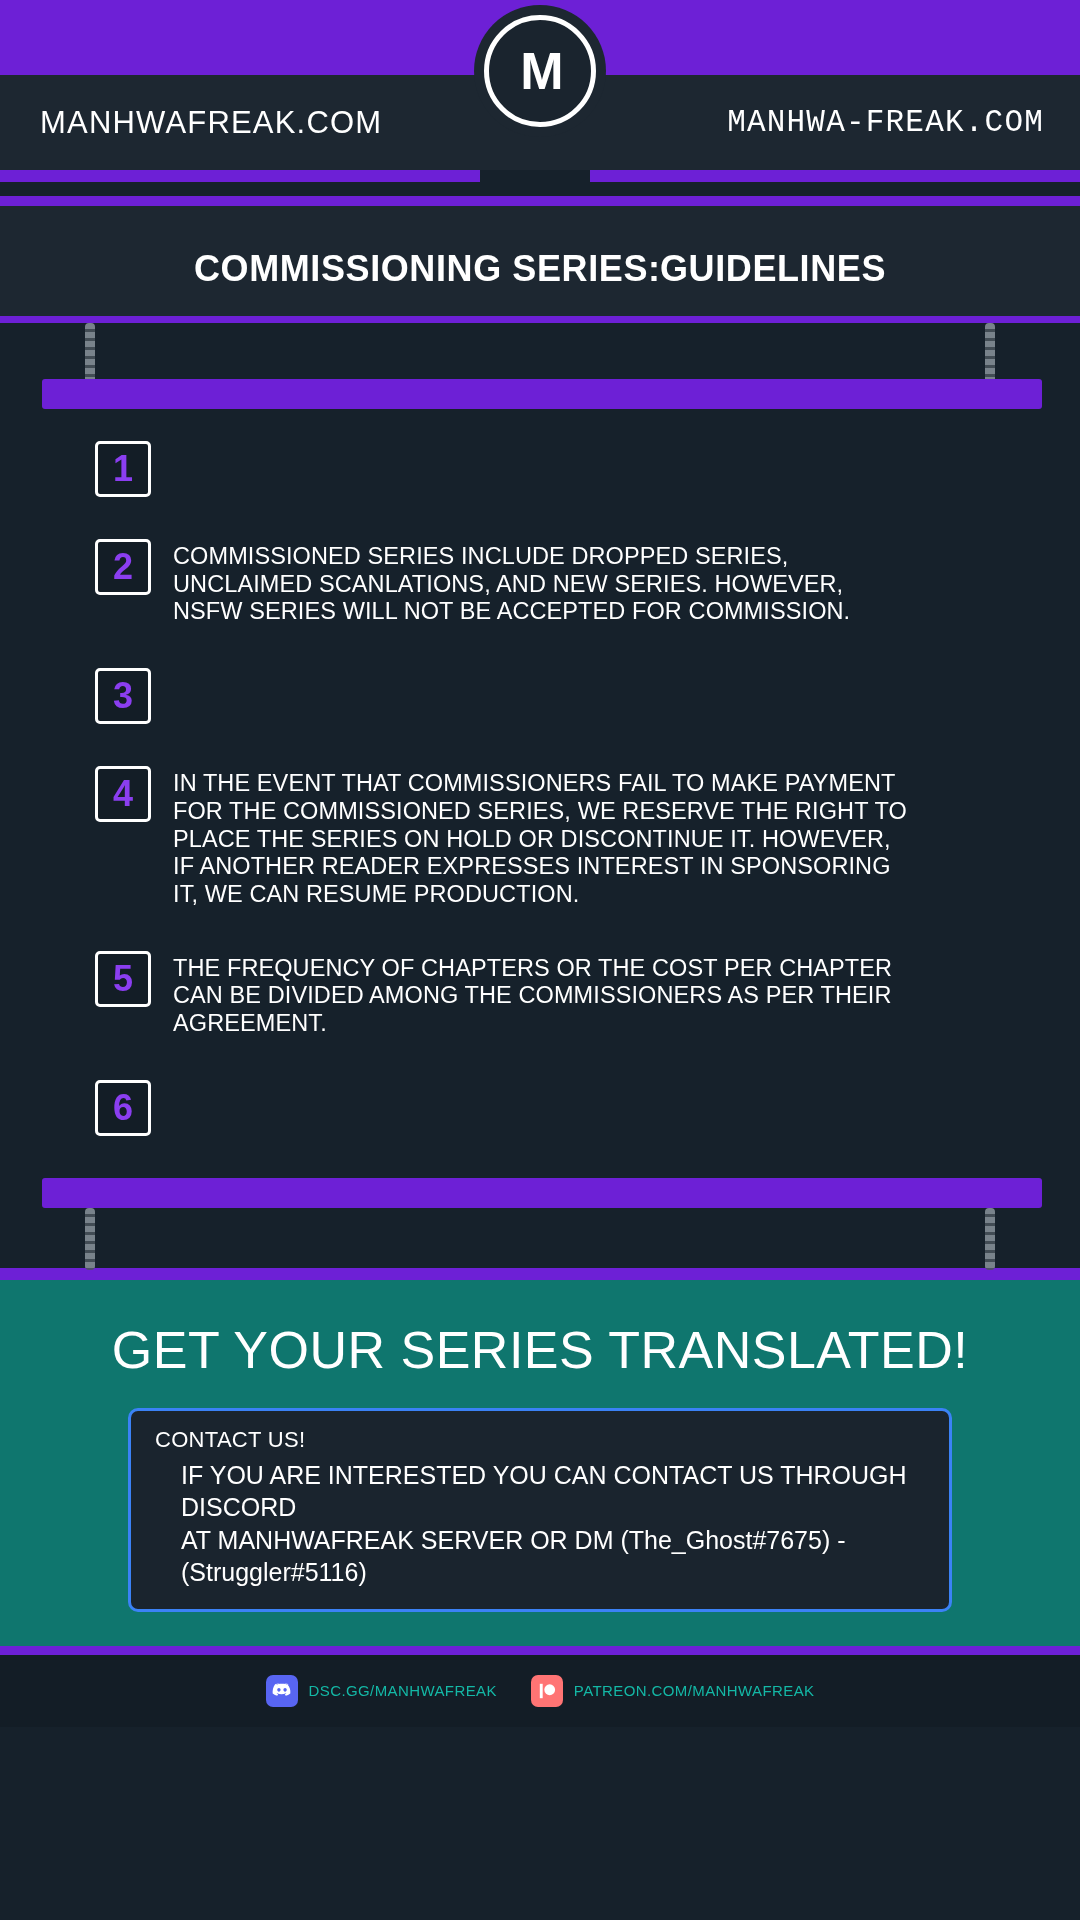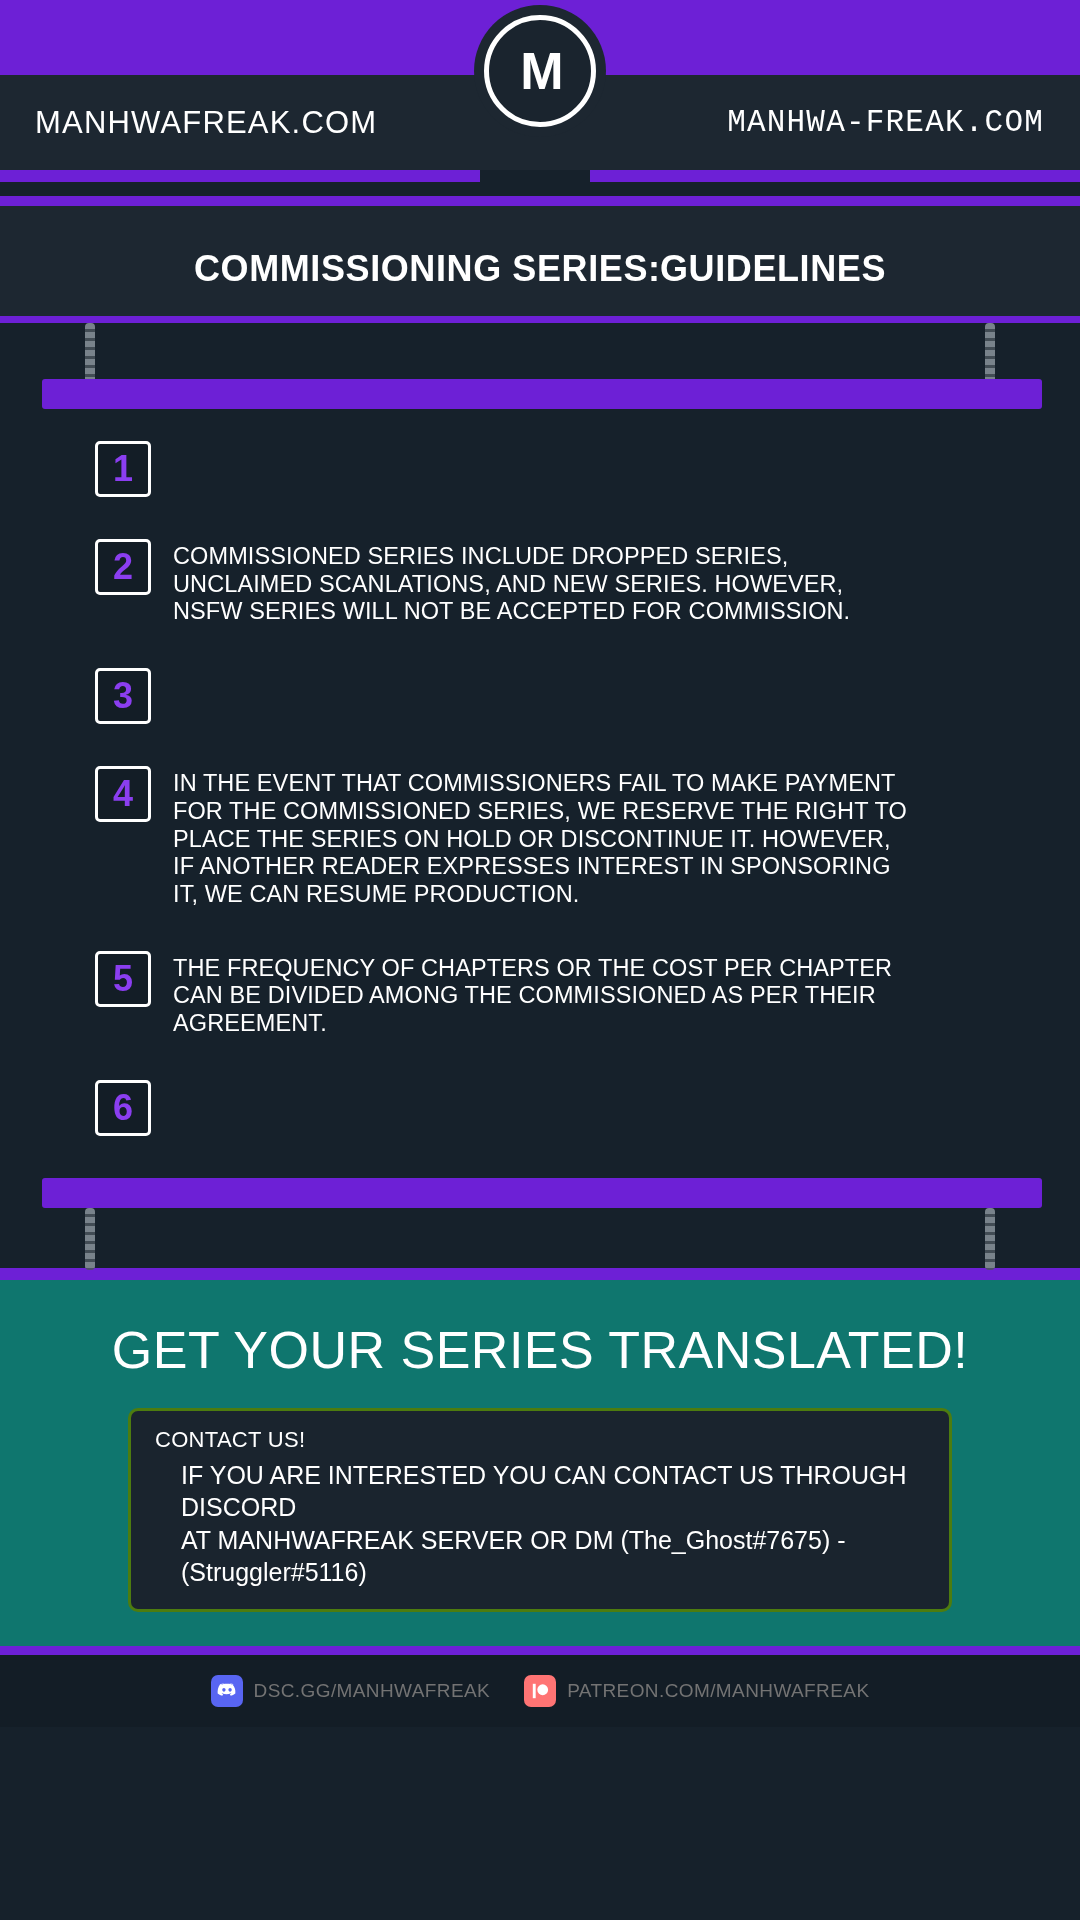--- a/index.html
+++ b/index.html
@@ -31,21 +31,21 @@
     align-items: center;
     justify-content: space-between;
     padding: 0 35px;
   }
   .site-name {
     color: #ffffff;
     font-size: 31px;
     letter-spacing: 1.2px;
     font-weight: 400;
   }
-  .site-name.left { }
+  .site-name.left { margin-left: 5px; }
   .site-name.right { margin-right: 1px; font-family: Liberation Mono, monospace; }
 
   .header-underbar {
     display: flex;
     height: 12px;
   }
   .header-underbar .seg {
     background: #6d20d6;
     height: 12px;
   }
@@ -202,21 +202,21 @@
   }
   .cta h2 {
     color: #ffffff;
     font-size: 52px;
     font-weight: 400;
     letter-spacing: 0.5px;
     margin-bottom: 28px;
   }
   .contact-box {
     margin: 0 128px;
-    border: 3px solid #4d7c0f;
+    border: 3px solid #3b82f6;
     border-radius: 10px;
     background: #1a242e;
     padding: 16px 24px 20px;
     text-align: left;
   }
   .contact-box .ct-title {
     color: #ffffff;
     font-size: 22px;
     letter-spacing: 0.3px;
     margin-bottom: 6px;
@@ -253,22 +253,22 @@
     border-radius: 7px;
     display: flex;
     align-items: center;
     justify-content: center;
     flex: 0 0 auto;
   }
   .badge.discord { background: #5865F2; }
   .badge.kofi    { background: #ffffff; }
   .badge.patreon { background: #ff7474; }
   .social-item .label {
-    color: #737373;
-    font-size: 19px;
+    color: #14b8a6;
+    font-size: 15px;
     letter-spacing: 0.4px;
   }
 </style>
 </head>
 <body>
 
 <div class="page">
 
   <div>
     <div class="header-band"></div>
@@ -317,21 +317,21 @@
       <div class="num">3</div>
     </div>
 
     <div class="rule">
       <div class="num">4</div>
       <div class="text">IN THE EVENT THAT COMMISSIONERS FAIL TO MAKE PAYMENT FOR THE COMMISSIONED SERIES, WE RESERVE THE RIGHT TO PLACE THE SERIES ON HOLD OR DISCONTINUE IT. HOWEVER, IF ANOTHER READER EXPRESSES INTEREST IN SPONSORING IT, WE CAN RESUME PRODUCTION.</div>
     </div>
 
     <div class="rule">
       <div class="num">5</div>
-      <div class="text">THE FREQUENCY OF CHAPTERS OR THE COST PER CHAPTER CAN BE DIVIDED AMONG THE COMMISSIONED AS PER THEIR AGREEMENT.</div>
+      <div class="text">THE FREQUENCY OF CHAPTERS OR THE COST PER CHAPTER CAN BE DIVIDED AMONG THE COMMISSIONERS AS PER THEIR AGREEMENT.</div>
     </div>
 
     <div class="rule">
       <div class="num">6</div>
     </div>
 
   </div>
 
   <div class="hang-area-bottom">
     <div class="hang-bar"></div>

